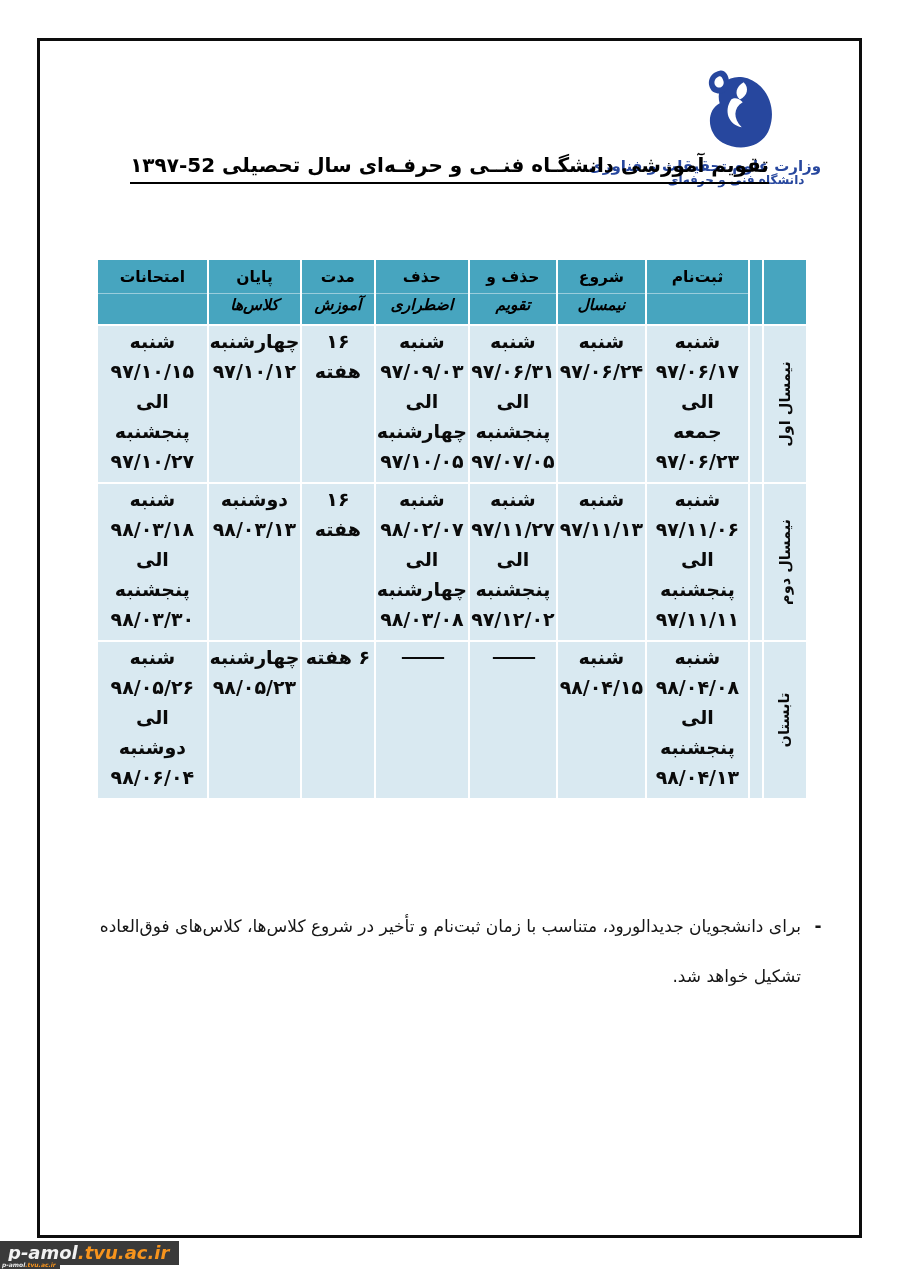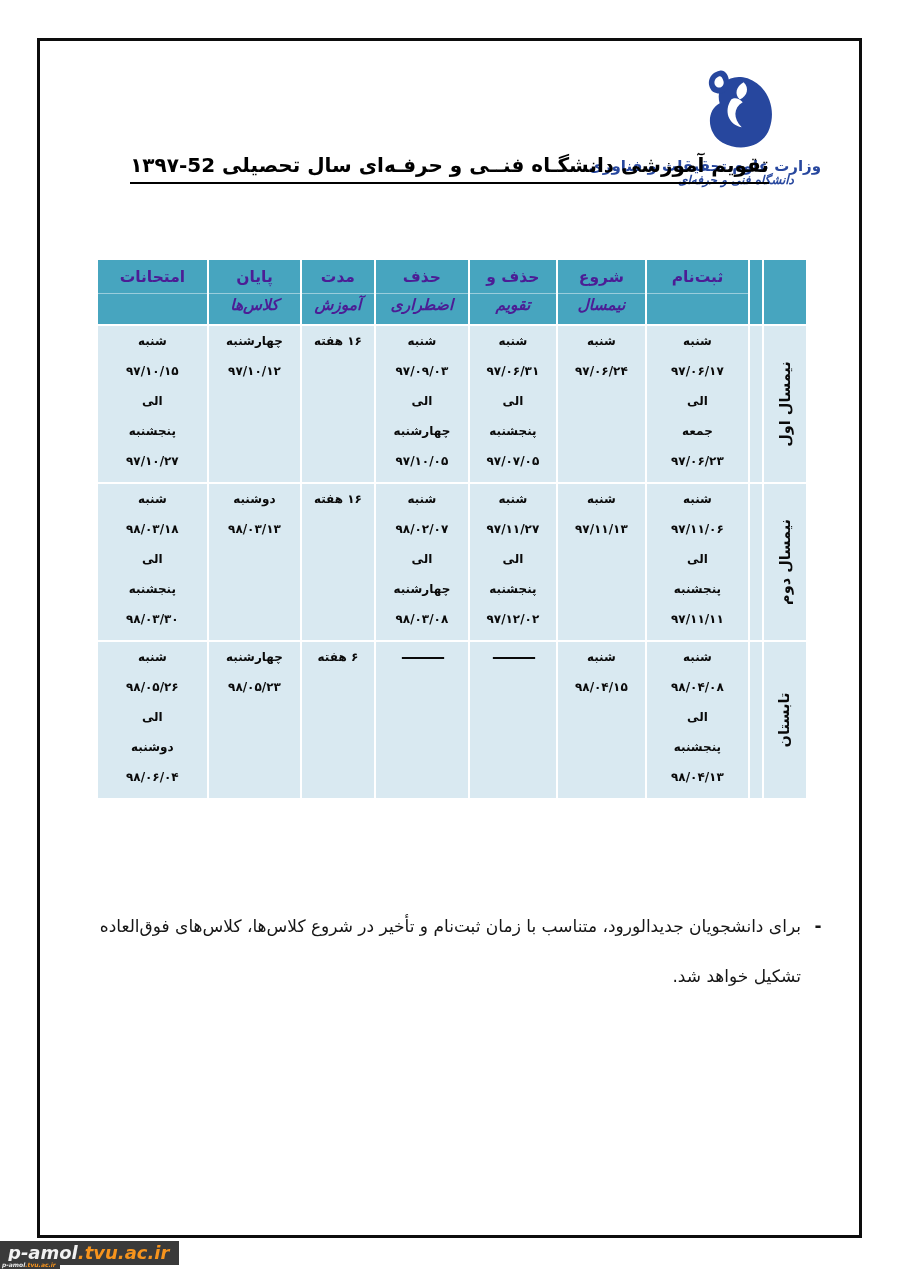--- a/index.html
+++ b/index.html
@@ -15,46 +15,46 @@
 
   .sheet{
     position:absolute;left:37px;top:38px;width:825px;height:1200px;
     border:3px solid #0d0d0d;background:#ffffff;
   }
 
   
   .logo-wrap{position:absolute;top:22px;right:38px;width:170px;text-align:center;}
   .logo-wrap svg{width:96px;height:96px;display:block;margin:0 auto;}
   .logo-org{direction:rtl;color:var(--logo-blue);font-size:15px;font-weight:bold;line-height:14px;white-space:nowrap;}
-  .logo-org.l2{font-size:12px;font-style:italic;}
+  .logo-org.l2{font-size:12px;}
 
   
   .title-row{position:absolute;top:112px;left:0;width:100%;text-align:center;direction:rtl;}
   .title-row h1{
     display:inline-block;font-size:20px;font-weight:bold;color:#000;
     border-bottom:2px solid #000;padding-bottom:5px;letter-spacing:0;
   }
 
   
   table.calendar{
     position:absolute;left:56px;top:217px;width:712px;
     border-collapse:separate;border-spacing:2px;table-layout:fixed;
     direction:rtl;
   }
   table.calendar td,table.calendar th{padding:0;vertical-align:top;}
   th.hdr{
-    background:var(--header-teal);height:64px;font-weight:bold;color:#4c1d95;
+    background:var(--header-teal);height:64px;font-weight:bold;color:#000000;
     font-size:15.5px;
   }
   th.hdr .hl1{height:33px;display:flex;align-items:center;justify-content:center;}
   th.hdr .hl2{height:29px;display:flex;align-items:flex-start;justify-content:center;
     border-top:1px solid rgba(255,255,255,.45);padding-top:2px;font-style:italic;}
   td.cell{
     background:var(--cell-blue);height:156px;text-align:center;
-    font-size:12px;font-weight:bold;color:#0a0a0a;line-height:30px;
+    font-size:19px;font-weight:bold;color:#0a0a0a;line-height:30px;
     white-space:pre-line;padding-top:7px;
   }
   td.cell.dash{letter-spacing:-2px;font-size:16px;}
   td.sem{background:var(--cell-blue);position:relative;height:156px;}
   td.sem .rot{
     position:absolute;inset:0;display:flex;align-items:center;justify-content:center;
   }
   td.sem .rot span{
     transform:rotate(-90deg);white-space:nowrap;font-weight:bold;font-size:14.5px;color:#0a0a0a;
   }

